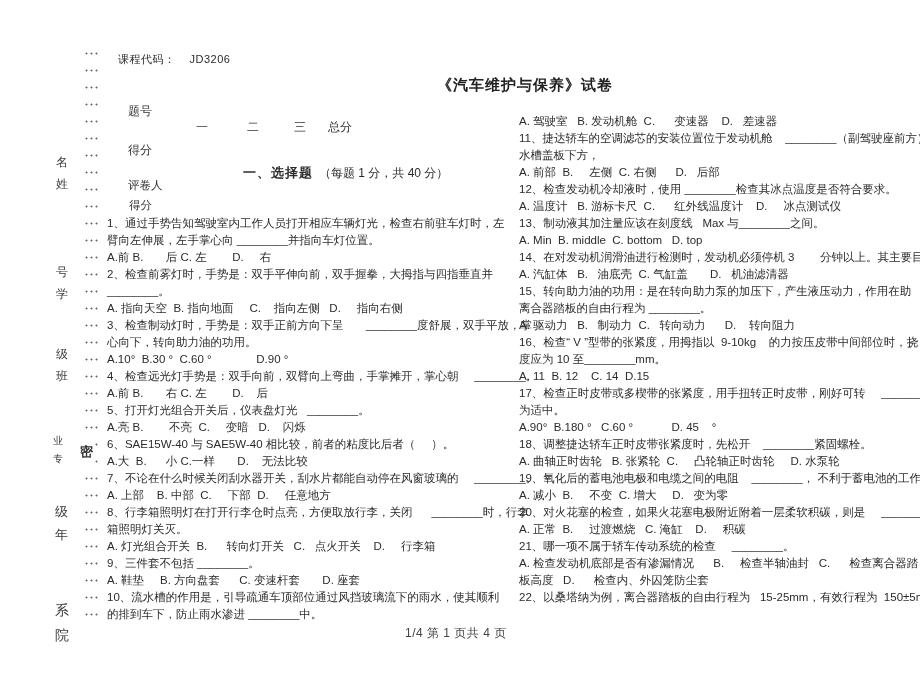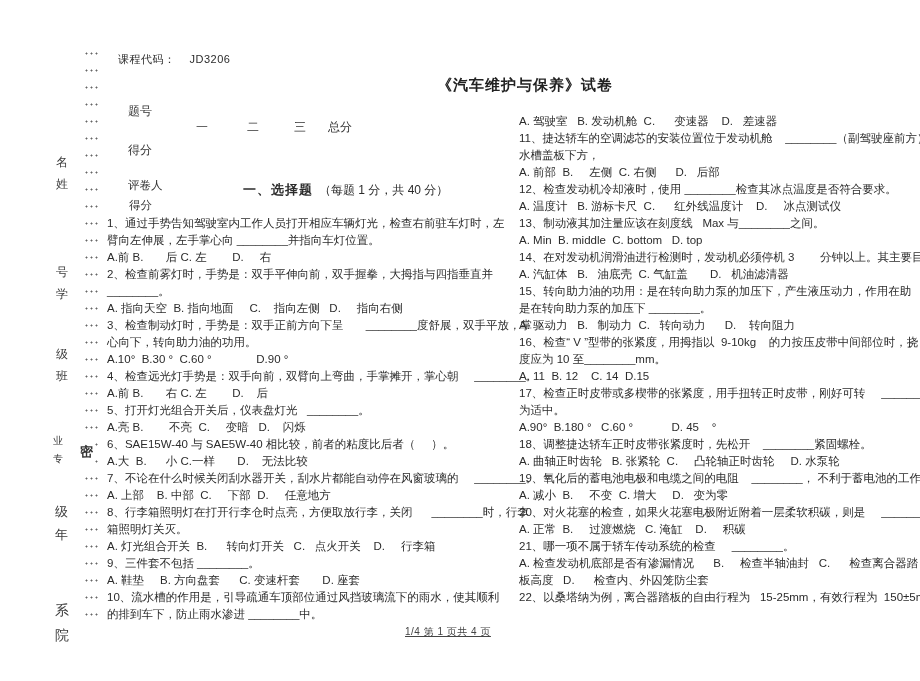--- a/index.html
+++ b/index.html
@@ -25,21 +25,21 @@
   }
   .seal-dots{
     position:absolute;left:84px;top:45px;width:15px;height:580px;
     background-image:radial-gradient(circle,#4a4a4a 0.9px,transparent 1.1px);
     background-size:5px 17px;opacity:0.85;
   }
   .seal-char{
     position:absolute;left:78px;top:440px;background:#fff;
     font-size:13px;color:#333;padding:3px 2px;font-weight:600;
   }
-  .footer{font-size:10px;color:#444;letter-spacing:0.5px;text-decoration:underline;}
+  .footer{font-size:12px;color:#444;letter-spacing:0.5px;}
 </style>
 </head>
 <body>
 
 <div class="paper">
 
   <div class="seal-dots"></div>
   <div class="seal-char">密</div>
   <div>
 
@@ -61,21 +61,21 @@
   <div class="abs cell" style="top: 103px; left: 128px;">题号</div>
       <div class="abs cell" style="top: 119px; left: 196px;">一</div>
       <div class="abs cell" style="top: 119px; left: 247px;">二</div>
       <div class="abs cell" style="top: 119px; left: 294px;">三</div>
       <div class="abs cell" style="top: 119px; left: 328px;">总分</div>
     </div>
   <div class="abs cell" style="left:128px;top:142px;">得分</div>
   <div class="abs small-label" style="left:128px;top:178px;">评卷人</div>
   <div class="abs small-label" style="left:129px;top:198px;">得分</div>
 
-  <div class="abs section-heading" style="left:243px;top:181px;">
+  <div class="abs section-heading" style="left:243px;top:164px;">
     <span class="hd">一、选择题</span><span class="note">（每题 1 分，共 40 分）</span>
   </div>
 
   <div class="col" style="left:107px;top:215px;width:405px;">
 
   <div class="text-line">1、通过手势告知驾驶室内工作人员打开相应车辆灯光，检查右前驻车灯时，左</div>
       <div class="text-line">臂向左伸展，左手掌心向 ________并指向车灯位置。</div>
       <div class="text-line">A.前 B.       后 C. 左        D.     右</div>
       <div class="text-line">2、检查前雾灯时，手势是：双手平伸向前，双手握拳，大拇指与四指垂直并</div>
       <div class="text-line">________。</div>
@@ -106,21 +106,21 @@
       <div class="text-line">11、捷达轿车的空调滤芯的安装位置位于发动机舱    ________（副驾驶座前方）流</div>
       <div class="text-line">水槽盖板下方，</div>
       <div class="text-line">A. 前部  B.     左侧  C. 右侧      D.   后部</div>
       <div class="text-line">12、检查发动机冷却液时，使用 ________检查其冰点温度是否符合要求。</div>
       <div class="text-line">A. 温度计   B. 游标卡尺  C.      红外线温度计    D.     冰点测试仪</div>
       <div class="text-line">13、制动液其加注量应该在刻度线   Max 与________之间。</div>
       <div class="text-line">A. Min  B. middle  C. bottom   D. top</div>
       <div class="text-line">14、在对发动机润滑油进行检测时，发动机必须停机 3        分钟以上。其主要目的</div>
       <div class="text-line">A. 汽缸体   B.   油底壳  C. 气缸盖       D.   机油滤清器</div>
       <div class="text-line">15、转向助力油的功用：是在转向助力泵的加压下，产生液压动力，作用在助</div>
-      <div class="text-line">是在转向助力泵的加压下 ________。</div>
+      <div class="text-line">离合器踏板的自由行程为 ________。</div>
       <div class="text-line">A. 驱动力   B.   制动力  C.   转向动力      D.    转向阻力</div>
       <div class="text-line">16、检查“ V ”型带的张紧度，用拇指以  9-10kg    的力按压皮带中间部位时，挠</div>
       <div class="text-line">度应为 10 至________mm。</div>
       <div class="text-line">A. 11  B. 12    C. 14  D.15</div>
       <div class="text-line">17、检查正时皮带或多楔带的张紧度，用手扭转正时皮带，刚好可转     ________度</div>
       <div class="text-line">为适中。</div>
       <div class="text-line">A.90°  B.180 °   C.60 °            D. 45    °</div>
       <div class="text-line">18、调整捷达轿车正时皮带张紧度时，先松开    ________紧固螺栓。</div>
       <div class="text-line">A. 曲轴正时齿轮   B. 张紧轮  C.     凸轮轴正时齿轮     D. 水泵轮</div>
       <div class="text-line">19、氧化后的蓄电池电极和电缆之间的电阻    ________， 不利于蓄电池的工作。</div>

